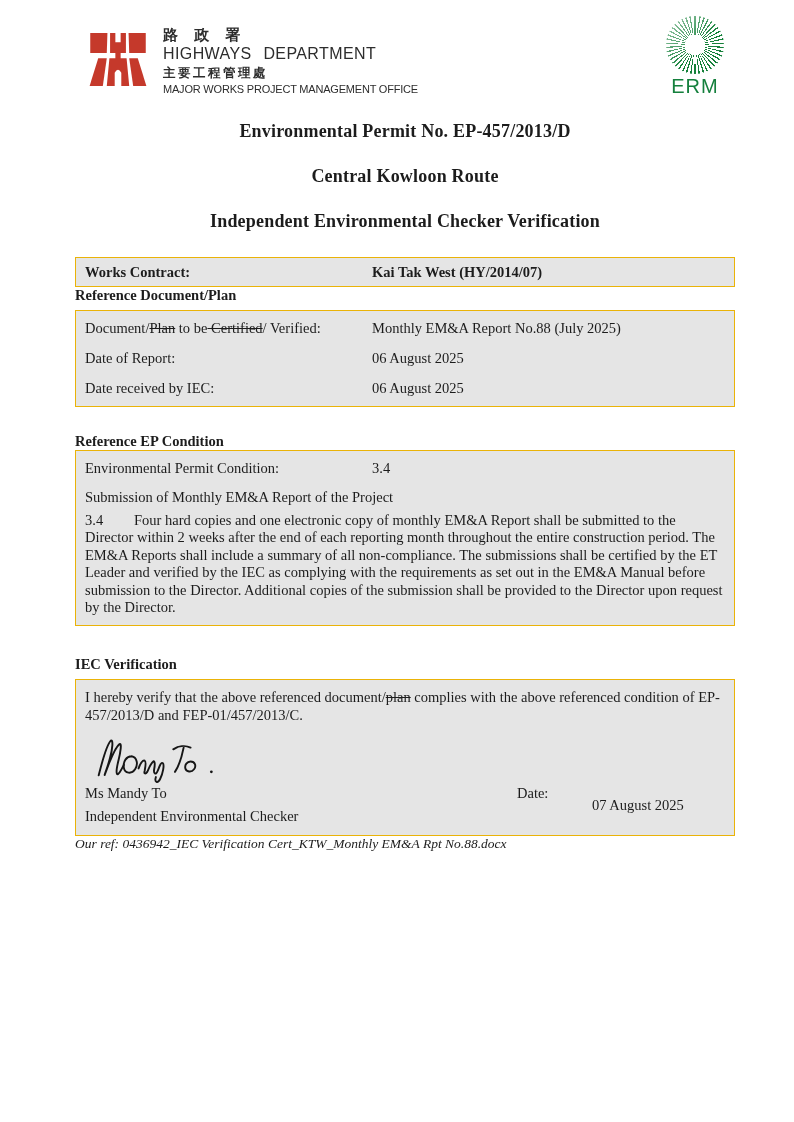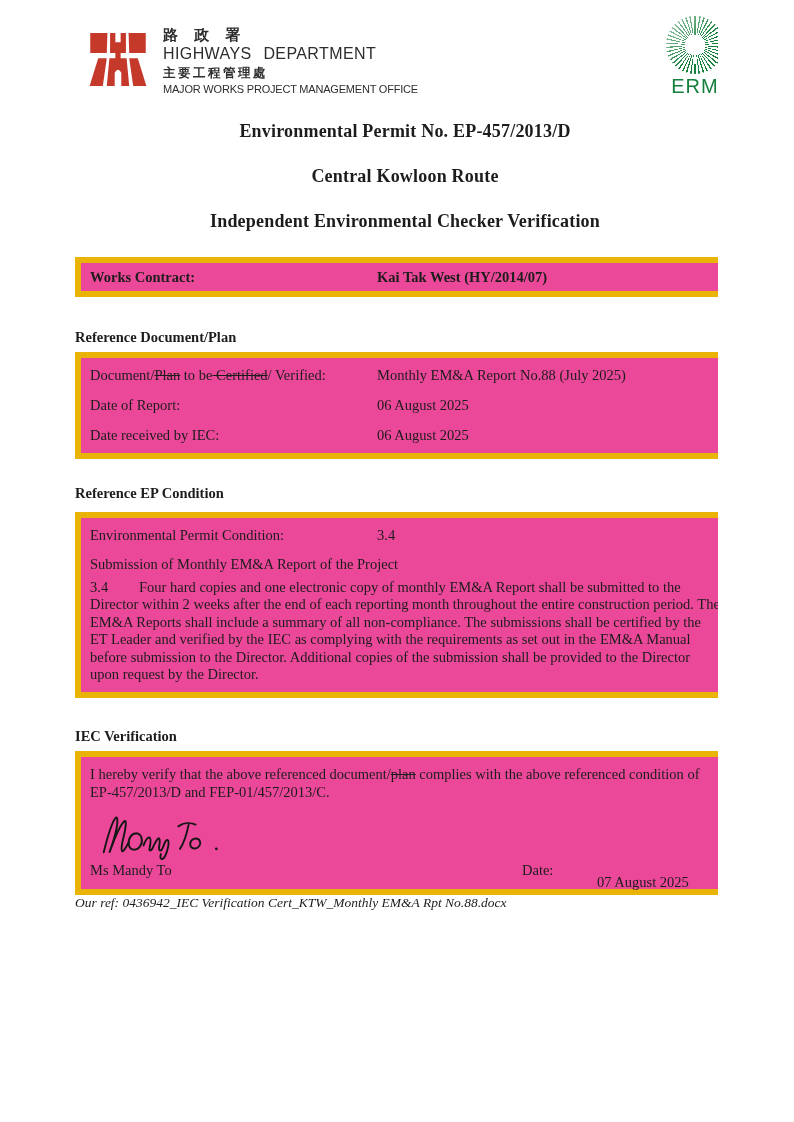--- a/index.html
+++ b/index.html
@@ -1,18 +1,18 @@
 <!DOCTYPE html>
 <html><head>
 <meta charset="utf-8">
 <style>
   html,body{margin:0;padding:0;background:#ffffff;}
   .page{
     position:relative;width:718px;height:1122px;background:#ffffff;
-    font-family:"Liberation Serif",serif;color:#1c1c1c;overflow:hidden;
+    font-family:"Liberation Serif",serif;color:#1c1c1c;overflow:hidden;padding-left:48px;
   }
   
   .hyd-block{position:absolute;left:85px;top:26px;display:flex;gap:12px;align-items:flex-start;}
   .hyd-logo{width:66px;height:67px;flex:0 0 auto;}
   .hyd-text{font-family:"Liberation Sans",sans-serif;color:#2d2d2d;white-space:nowrap;}
   .hyd-cn{font-size:15px;font-weight:700;letter-spacing:6px;line-height:18px;}
   .hyd-en{font-size:16px;font-weight:400;letter-spacing:.4px;word-spacing:7px;line-height:19px;}
   .hyd-cn2{font-size:12.5px;font-weight:600;letter-spacing:2.5px;line-height:15px;margin-top:3px;}
   .hyd-en2{font-size:11px;font-weight:400;letter-spacing:-.2px;line-height:13px;margin-top:2px;}
   .erm-block{position:absolute;left:660px;top:16px;width:70px;text-align:center;}
@@ -23,29 +23,29 @@
       linear-gradient(135deg,rgba(255,255,255,.55) 10%,rgba(255,255,255,0) 58%),
       repeating-conic-gradient(#15813a 0deg 3deg,#ffffff 3deg 8.5deg);
   }
   .erm-label{margin-top:1px;font-family:"Liberation Sans",sans-serif;font-size:20px;color:#15803d;letter-spacing:1px;}
   
   .main{position:absolute;left:75px;top:112px;width:660px;font-size:14.5px;line-height:18px;}
   .title{text-align:center;font-weight:700;font-size:18px;line-height:19px;letter-spacing:.2px;}
   .title-1{margin-top:10px;}
   .title-2{margin-top:26px;}
   .title-3{margin-top:26px;}
-  .box{border:6px solid #eab308;box-sizing:border-box;background:#ec4899;}
+  .box{border:1px solid #eab308;box-sizing:border-box;background:#e5e5e5;}
   .works-box{margin-top:26px;padding:5px 9px;font-weight:700;}
   .lbl{display:inline-block;width:287px;vertical-align:top;}
-  .section-heading{margin-top:32px;font-weight:700;font-size:14.5px;line-height:17px;}
+  .section-heading{font-weight:700;font-size:14.5px;line-height:17px;}
   .docplan-box{margin-top:6px;padding:8px 9px 9px 9px;}
   .row{margin-bottom:12px;}
   .row:last-child{margin-bottom:0;}
   .ep-heading{margin-top:26px;}
-  .ep-box{margin-top:10px;padding:8px 9px 9px 9px;}
+  .ep-box{margin-top:0;padding:8px 9px 9px 9px;}
   .ep-subject{margin-top:11px;}
   .clause{margin-top:6px;line-height:17.4px;}
   .clause-no{display:inline-block;width:49px;vertical-align:top;}
   .clause-text{display:inline;}
   .iec-heading{margin-top:30px;}
   .iec-box{margin-top:6px;padding:9px 9px 10px 9px;}
   .verify-text{line-height:17.5px;}
   .strike{text-decoration:line-through;}
   .signature{display:block;margin:8px 0 0 6px;width:135px;height:52px;}
   .name-row{position:relative;margin-top:0;}
@@ -132,18 +132,19 @@
           <path d="M104,18 C102,28 98,40 94,46"></path>
           <path d="M112,34 C108,34 105,38 106,42 C107,46 113,47 116,43 C119,39 117,34 112,34"></path>
           <circle cx="136" cy="46" r="1.6" fill="#161616" stroke="none"></circle>
         </g>
       </svg>
       <div class="name-row">
         <span>Ms Mandy To</span>
         <span class="date-label">Date:</span>
         <span class="date-value">07 August 2025</span>
       </div>
+      <div class="title-row">Independent Environmental Checker</div>
     </div>
 
     <div class="footer-ref">Our ref: 0436942_IEC Verification Cert_KTW_Monthly EM&amp;A Rpt No.88.docx</div>
 
   </div>
 </div>
 
 </body></html>

